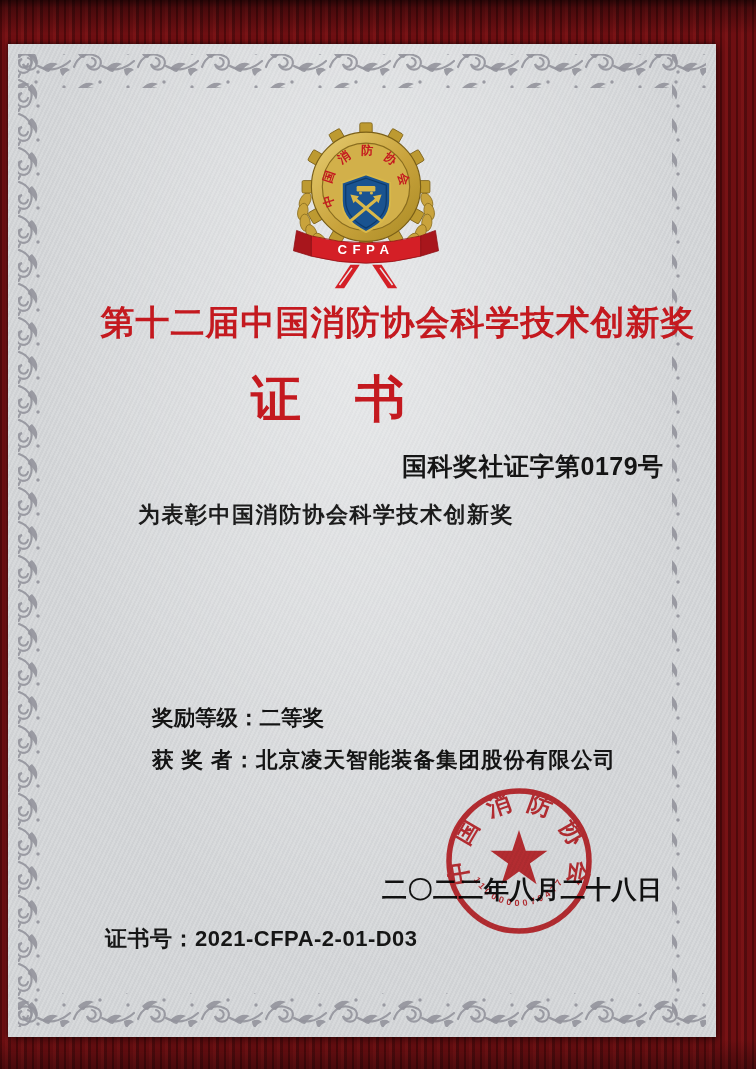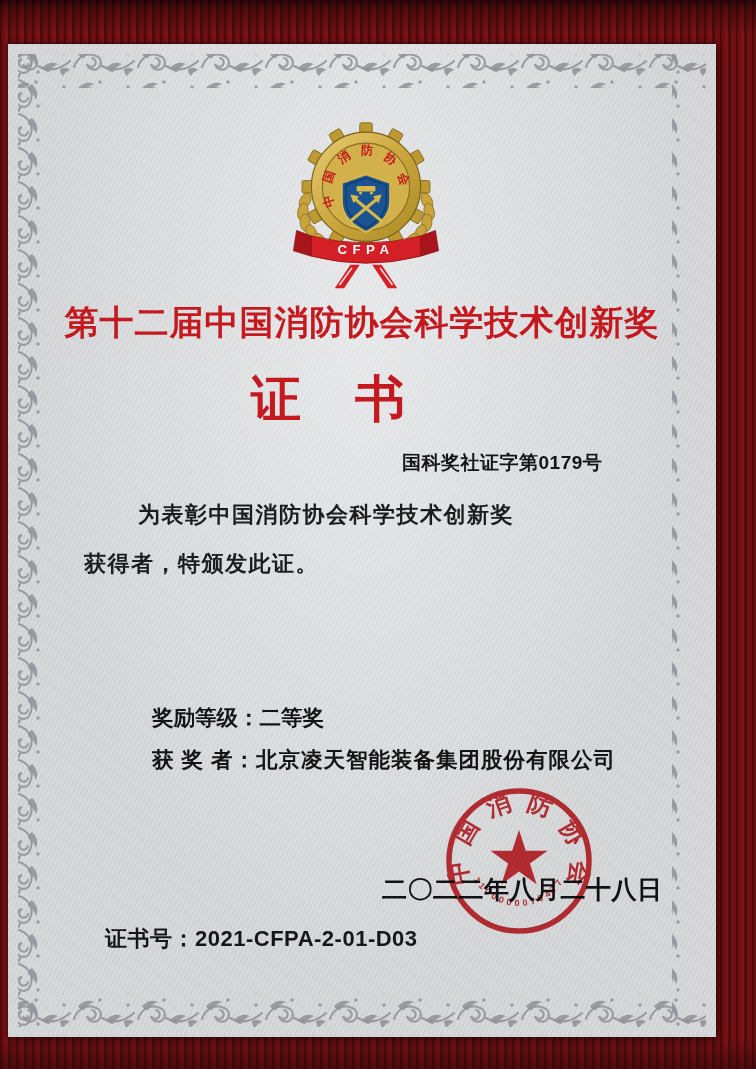--- a/index.html
+++ b/index.html
@@ -21,30 +21,30 @@
     background-image:
       radial-gradient(ellipse at 50% 28%, rgba(255,255,255,.45), rgba(255,255,255,0) 65%),
       repeating-linear-gradient(115deg, rgba(255,255,255,.06) 0 2px, rgba(115,120,132,.055) 2px 4px);
     box-shadow:2px 3px 8px rgba(15,0,0,.6), -1px -1px 3px rgba(0,0,0,.35);
   }
   .ornament{position:absolute;left:0;top:0;pointer-events:none;}
   .emblem{position:absolute;left:280px;top:74px;}
   .award-title{
     position:absolute;left:0;top:256px;width:708px;text-align:center;
     font-family:"Liberation Serif", serif;font-weight:bold;
-    font-size:34px;letter-spacing:1px;color:#c4191f;white-space:nowrap;
+    font-size:34px;letter-spacing:1px;color:#c4191f;white-space:nowrap;padding-left:36px;
   }
   .heading{
     position:absolute;left:0;top:322px;width:640px;text-align:center;
     font-family:"Liberation Serif", serif;font-weight:bold;
     font-size:50px;color:#c4191f;letter-spacing:54px;text-indent:54px;white-space:nowrap;
   }
   .issue-no{
     position:absolute;left:394px;top:406px;
-    font-size:19px;font-weight:bold;color:#151515;letter-spacing:.5px;white-space:nowrap;
+    font-size:25px;font-weight:bold;color:#151515;letter-spacing:.5px;white-space:nowrap;
   }
   .citation{
     position:absolute;left:76px;top:446px;width:560px;
     font-family:"Liberation Serif", serif;font-weight:bold;
     font-size:22px;color:#1c1c1c;line-height:49px;letter-spacing:1.5px;
   }
   .citation .l1{padding-left:54px;white-space:nowrap;}
   .citation .l2{white-space:nowrap;}
   .field{position:absolute;left:144px;font-size:21.5px;font-weight:bold;color:#141414;white-space:nowrap;}
   .field .lbl{display:inline-block;}
@@ -182,21 +182,20 @@
       <path d="M118,192 L134,214" stroke="#e7e8ea" stroke-width="2"></path>
     </g>
   </svg>
 
   <div class="award-title">第十二届中国消防协会科学技术创新奖</div>
   <div class="heading">证书</div>
   <div class="issue-no">国科奖社证字第0179号</div>
 
   <div class="citation">
     <div class="l1">为表彰中国消防协会科学技术创新奖</div>
-    <div class="l2">获得者，特颁发此证。</div>
   </div>
 
 
   <div class="field field-grade">
     <span class="lbl">奖励等级：</span><span>二等奖</span>
   </div>
 
   <div class="field field-winner">
     <span class="lbl">获 奖 者：</span><span>北京凌天智能装备集团股份有限公司</span>
   </div>

